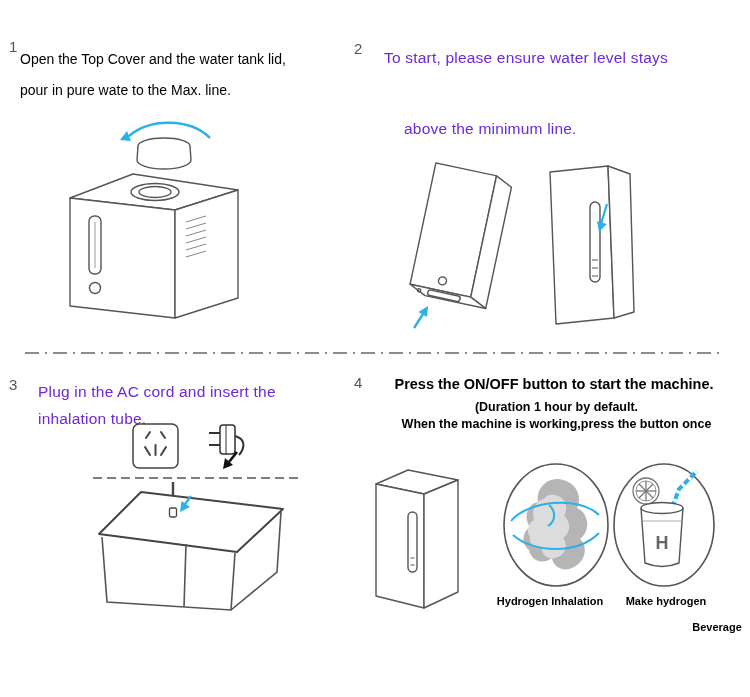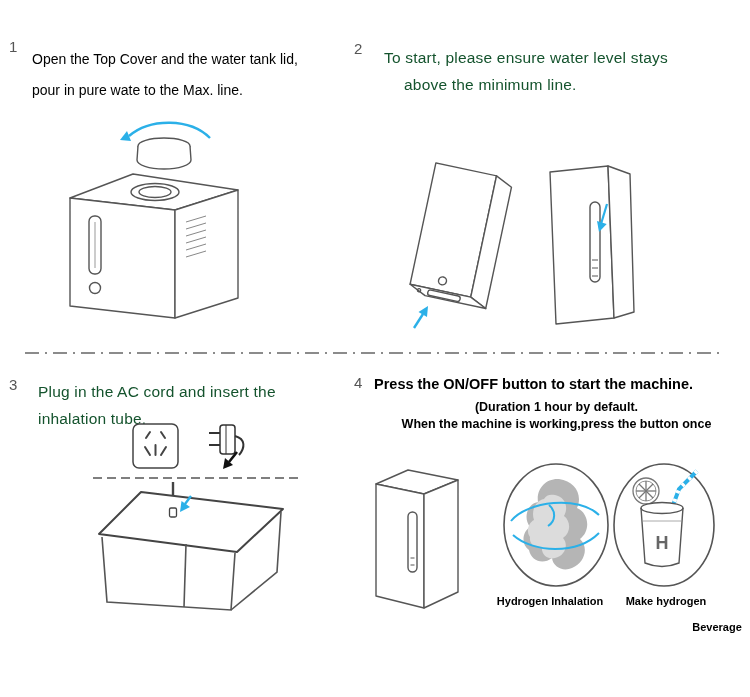--- a/index.html
+++ b/index.html
@@ -2,34 +2,34 @@
 <html><head>
 <meta charset="utf-8">
 <style>
   * { margin:0; padding:0; box-sizing:border-box; }
   html,body { background:#fff; }
   body { font-family:"Liberation Sans", sans-serif; color:#000; }
   .sheet { position:relative; width:750px; height:697px; background:#fff; overflow:hidden; }
   .abs { position:absolute; }
   .num { font-size:15px; color:#555; }
   .s1-line { font-size:14px; line-height:31px; color:#000; }
-  .s23-line { font-size:15.5px; line-height:27px; letter-spacing:.2px; color:#14532d; }
-  .indent { padding-left:20px; }
-  .s4-title { font-size:14.5px; font-weight:700; }
+  .s23-line { font-size:15.5px; line-height:27px; letter-spacing:.2px; color:#6d28d9; }
+  .indent { padding-left:20px;margin-top:44px; }
+  .s4-title { font-size:14.5px; font-weight:700;text-align:center; }
   .s4-note { font-size:12.5px; font-weight:700; line-height:16.5px;text-align:center; }
   .caption { font-size:11px; font-weight:700; text-align:center; }
   svg { display:block; }
 </style>
 </head>
 <body>
 
 <div class="sheet">
 
   <div class="abs num" style="left:9px; top:38px;">1</div>
-  <div class="abs" style="left:32px; top:44px; width:300px;">
+  <div class="abs" style="left:20px; top:44px; width:300px;">
     <p class="s1-line">Open the Top Cover and the water tank lid,</p>
     <p class="s1-line">pour in pure wate to the Max. line.</p>
   </div>
 
   <svg class="abs" style="left:58px; top:110px;" width="190" height="218" viewBox="0 0 190 218">
     <g>
       <path d="M 152 28 C 132 8 92 8 71 26" stroke="#2bb0e8" stroke-width="2.4" fill="none"></path>
       <polygon points="62,30 69,21 73,31" fill="#2bb0e8"></polygon>
     </g>
     <g stroke="#555" fill="#fff" stroke-width="1.4" stroke-linejoin="round">

